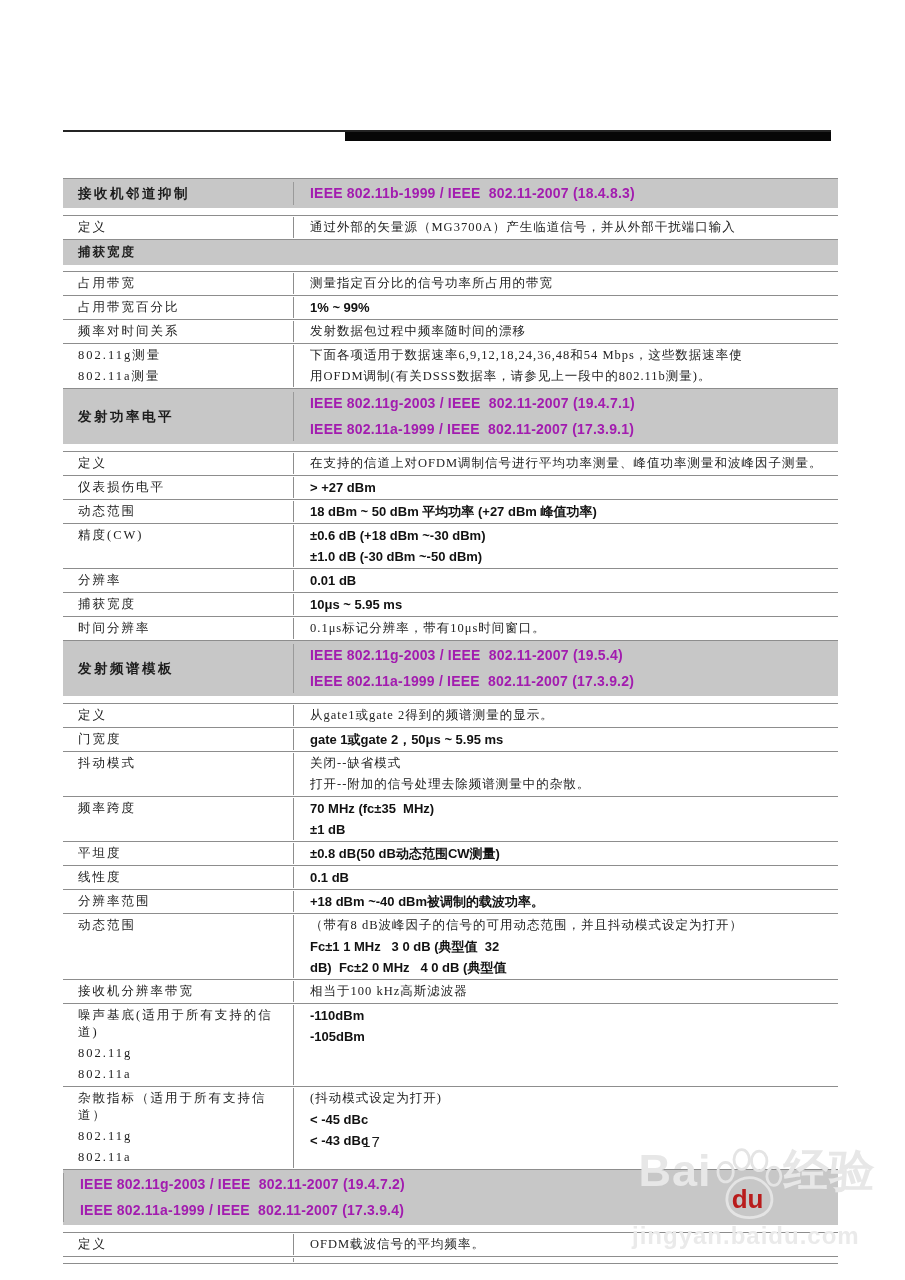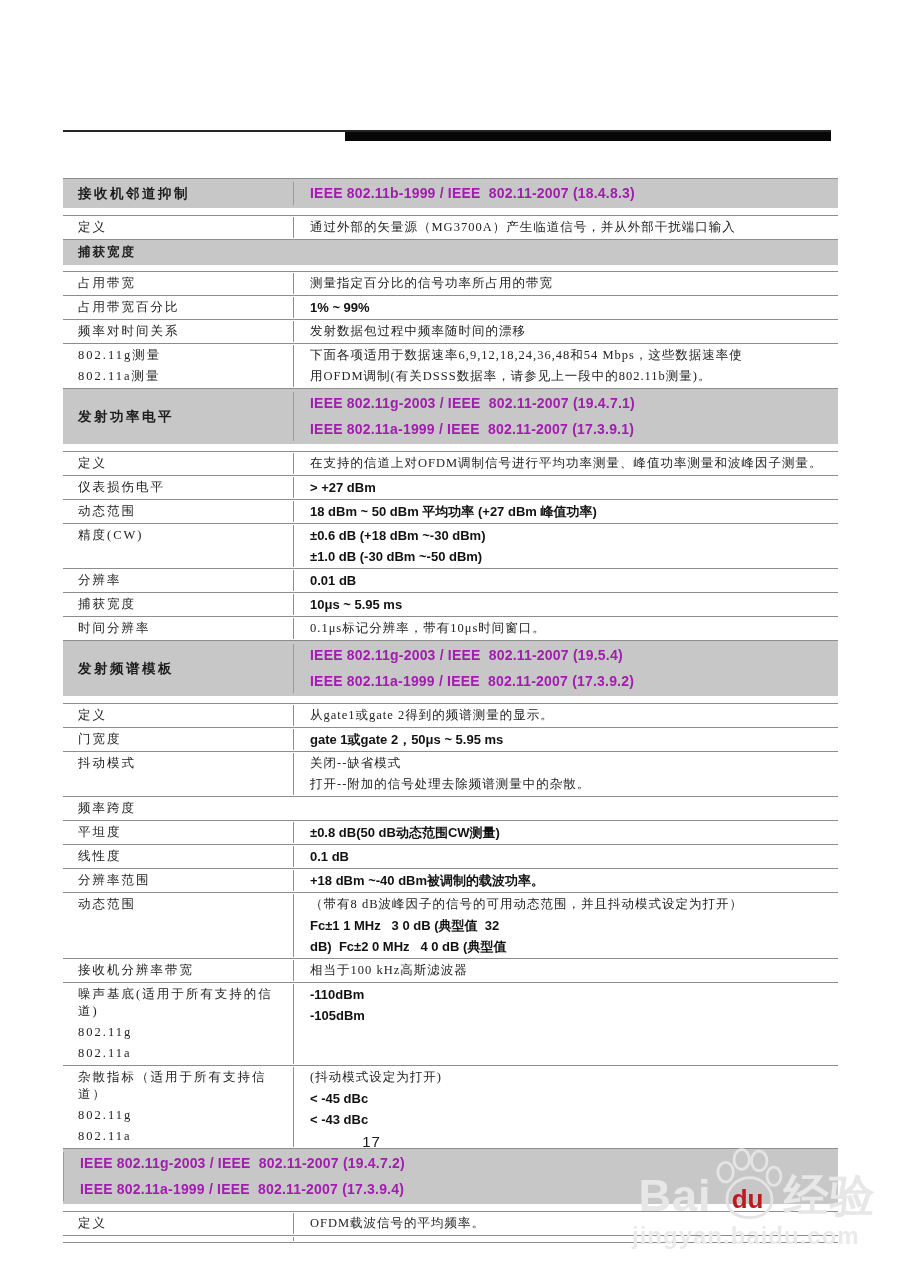--- a/index.html
+++ b/index.html
@@ -41,21 +41,21 @@
   .t-section{background:#c7c7c7;margin-bottom:6px;padding:2px 0;}
   .t-section .cell-label{width:100%;flex:1 1 auto;font-weight:bold;font-size:12.5px;}
 
   
   .page-number{position:absolute;left:0;top:1133px;width:743px;text-align:center;
     font-size:15px;letter-spacing:1px;color:#1a1a1a;}
 
   
   .watermark{position:absolute;left:632px;top:1148px;width:250px;color:#e7e7e7;
     -webkit-user-select:none;user-select:none;}
-  .wm-brand{display:flex;align-items:flex-end;justify-content:center;line-height:1;}
+  .wm-brand{display:flex;justify-content:center;line-height:1;}
   .wm-bai,.wm-cn{font-weight:bold;font-size:45px;letter-spacing:1px;color:#e7e7e7;}
   .wm-paw{position:relative;width:70px;height:72px;margin:0 1px -2px 1px;}
   .wm-paw svg{position:absolute;left:0;top:0;}
   .wm-du{position:absolute;left:50%;bottom:8px;transform:translateX(-50%);
     font-weight:bold;font-size:26px;color:#b91c1c;}
   .wm-url{margin-top:4px;text-align:left;font-weight:bold;font-size:24px;
     letter-spacing:1px;color:#eaeaea;}
 </style>
 </head>
 <body>
@@ -217,20 +217,24 @@
           <span>抖动模式</span>
         </div>
         <div class="cell cell-value">
           <span class="v-cn">关闭--缺省模式</span>
           <span class="v-cn">打开--附加的信号处理去除频谱测量中的杂散。</span>
         </div>
       </div>
       <div class="t-row t-plain">
         <div class="cell cell-label">
           <span>频率跨度</span>
+        </div>
+        <div class="cell cell-value">
+          <span class="v-latin">70 MHz (fc±35  MHz)</span>
+          <span class="v-latin">±1 dB</span>
         </div>
       </div>
       <div class="t-row t-plain">
         <div class="cell cell-label">
           <span>平坦度</span>
         </div>
         <div class="cell cell-value">
           <span class="v-latin">±0.8 dB(50 dB动态范围CW测量)</span>
         </div>
       </div>

